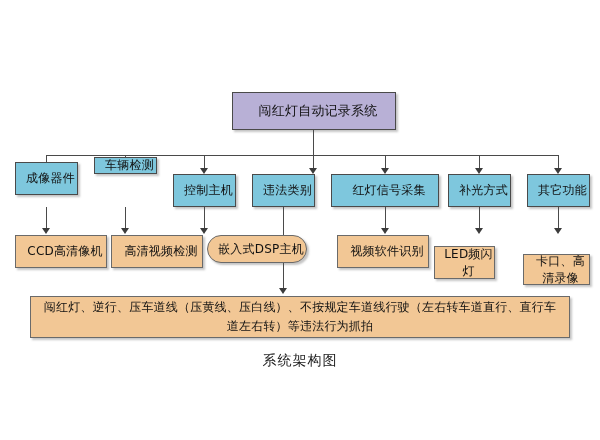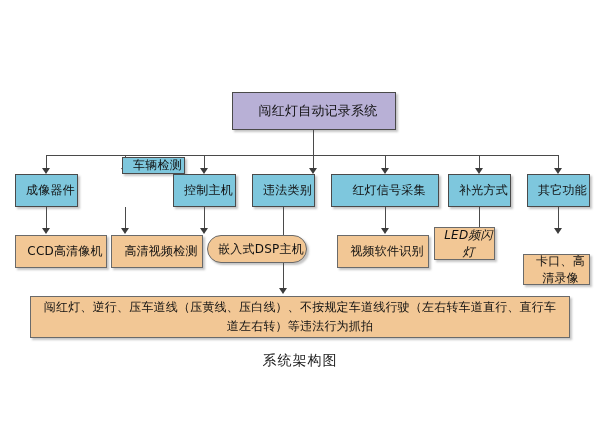--- a/index.html
+++ b/index.html
@@ -131,25 +131,25 @@
 
   <div class="vline" style="left:385px; top:155px; height:14px;"></div>
   <div class="arrowhead" style="left:381px; top:168px;"></div>
 
   <div class="vline" style="left:479px; top:155px; height:14px;"></div>
   <div class="arrowhead" style="left:475px; top:168px;"></div>
 
   <div class="vline" style="left:558px; top:155px; height:14px;"></div>
   <div class="arrowhead" style="left:554px; top:168px;"></div>
 
-  <div class="box blue-box shadow" style="left:15px;  top:174px; width:63px;  height:33px;">
+  <div class="box blue-box shadow" style="left:15px;  top:162px; width:63px;  height:33px;">
     <span>成像器件</span>
   </div>
 
-  <div class="box blue-box shadow" style="left:94px;  top:157px; width:63px;  height:17px;margin-left:28px;">
+  <div class="box blue-box shadow" style="left:94px;  top:157px; width:63px;  height:17px;">
     <span>车辆检测</span>
   </div>
 
   <div class="box blue-box shadow" style="left:252px; top:174px; width:63px;  height:33px;">
     <span>违法类别</span>
   </div>
 
   <div class="box blue-box shadow" style="left:173px; top:174px; width:63px;  height:33px;">
     <span>控制主机</span>
   </div>
@@ -196,21 +196,21 @@
   </div>
 
   <div class="box orange-box shadow" style="left:207px; top:235px; width:100px; height:28px;border-radius:14px;">
     <span>嵌入式DSP主机</span>
   </div>
 
   <div class="box orange-box shadow" style="left:337px; top:235px; width:92px;  height:33px;">
     <span>视频软件识别</span>
   </div>
 
-  <div class="box orange-box shadow" style="left:434px; top:227px; width:61px;  height:33px;font-style:italic;">
+  <div class="box orange-box shadow" style="left:434px; top:246px; width:61px;  height:33px;">
     <span>LED频闪灯</span>
   </div>
 
   <div class="box orange-box shadow" style="left:523px; top:235px; width:67px;  height:31px;margin-top:19px;">
     <span>卡口、高清录像</span>
   </div>
 
   <div class="box wide-box shadow" style="left:30px; top:296px; width:540px; height:42px;">
     <span>闯红灯、逆行、压车道线（压黄线、压白线）、不按规定车道线行驶（左右转车道直行、直行车道左右转）等违法行为抓拍</span>
   </div>

